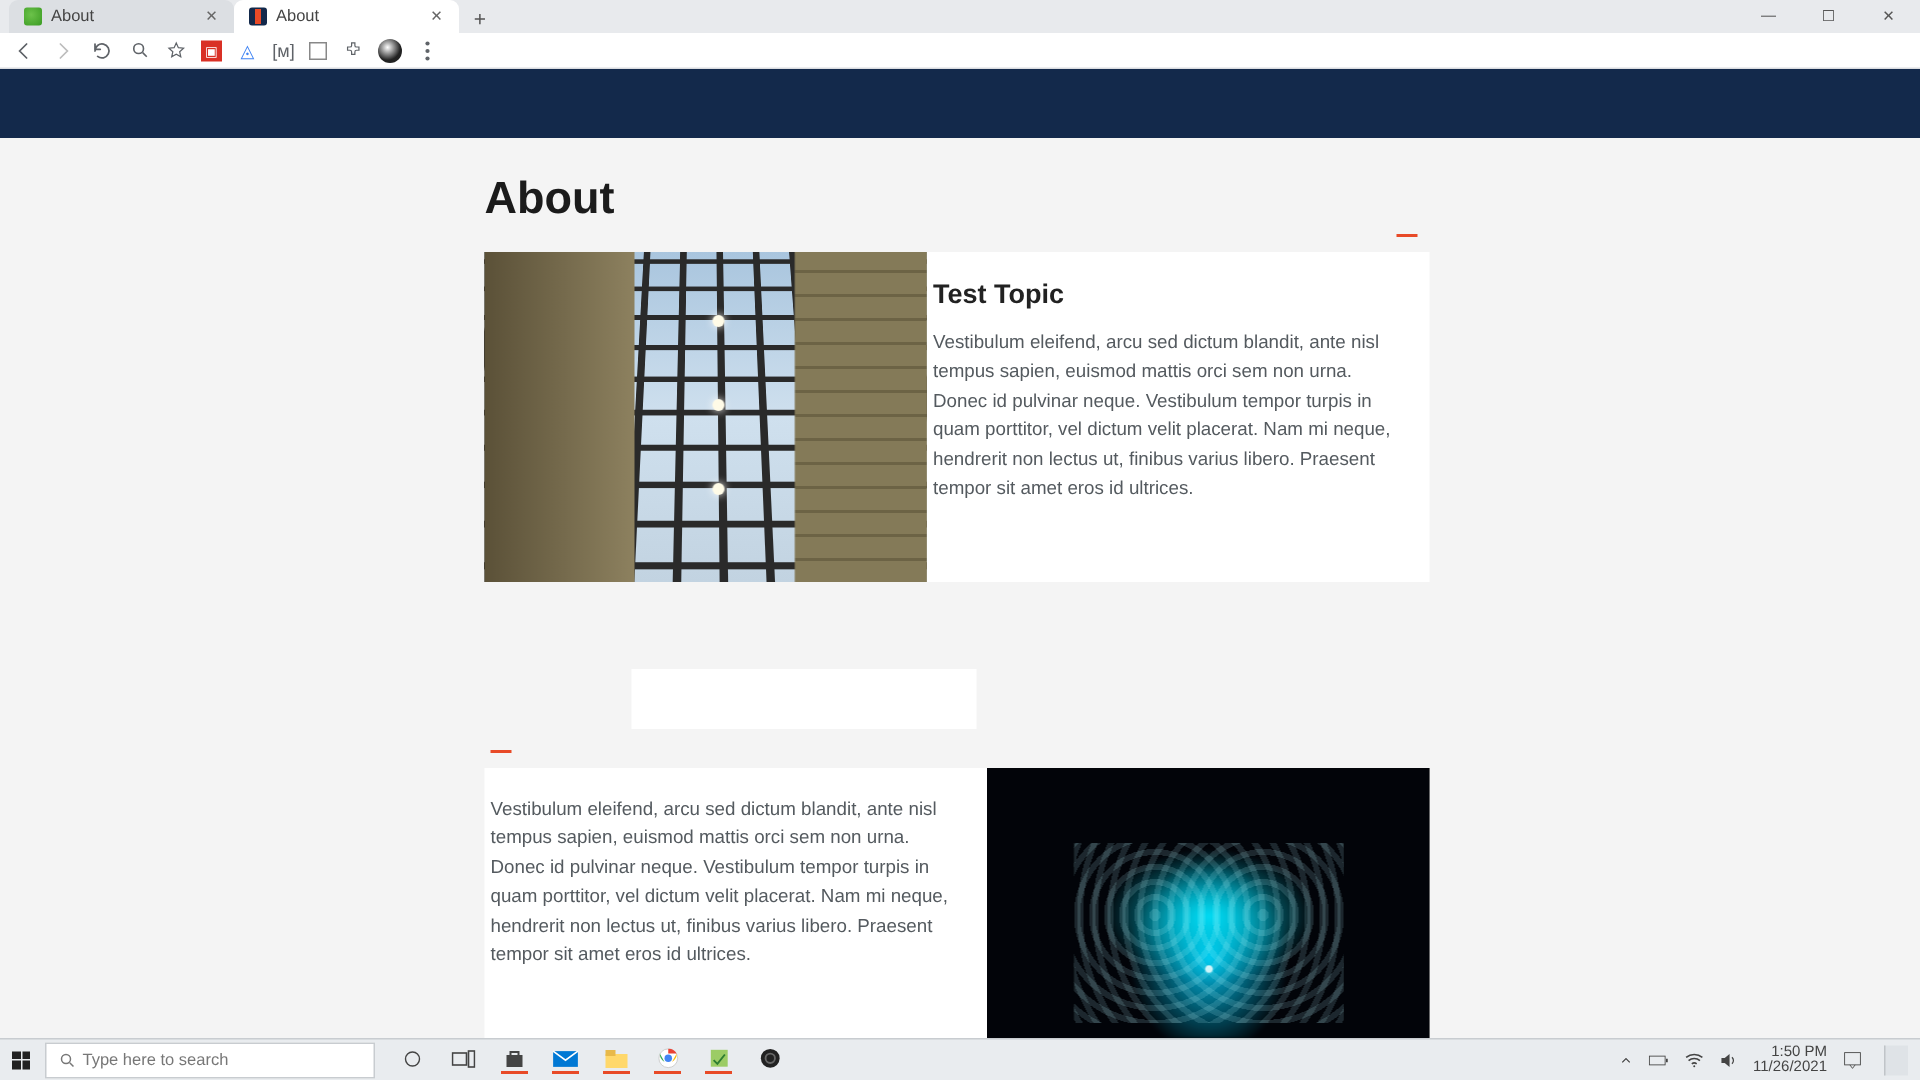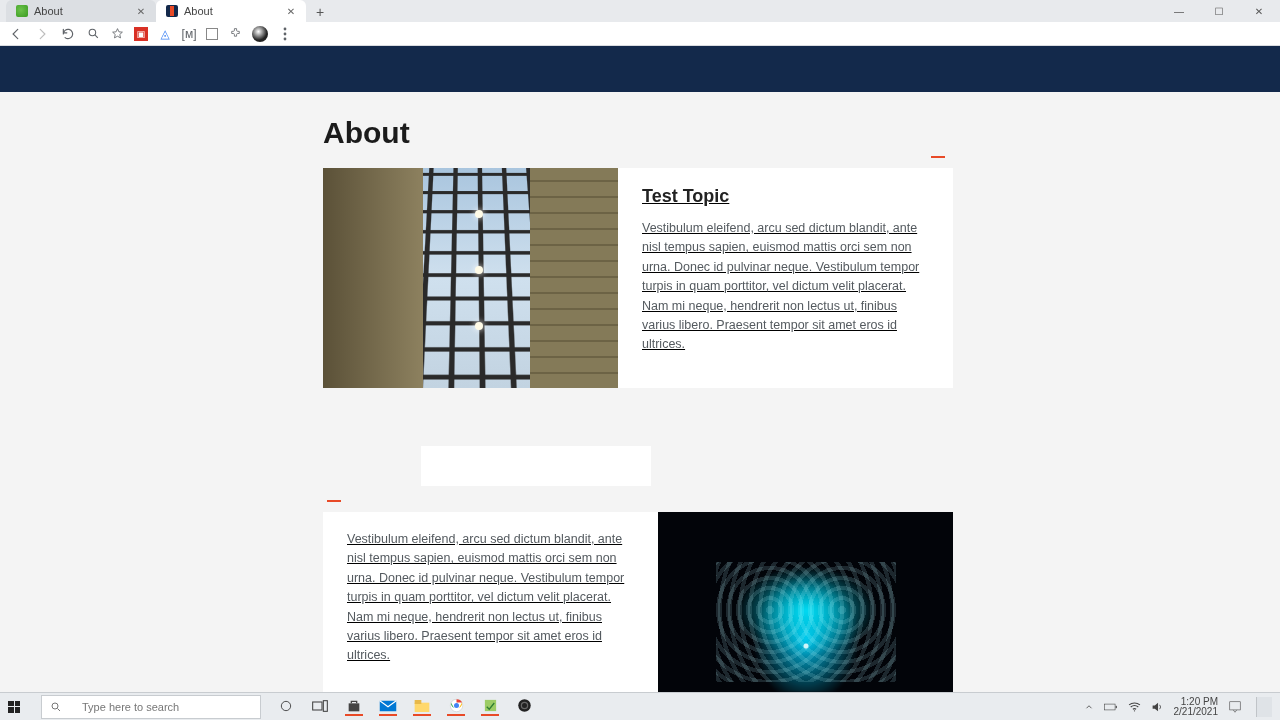--- a/index.html
+++ b/index.html
@@ -29,21 +29,21 @@
 .top-banner { height: 46px; background: #13294b; }
 .page-wrap { max-width: 630px; margin: 0 auto; padding-top: 24px; position: relative; left: -2px;}
 .page-title { font-size: 30px; font-weight: 600; color: #1b1b1b; margin-bottom: 18px; }
 
 .card-row { display: flex; position: relative; margin-bottom: 60px;}
 .accent { position: absolute; width: 14px; height: 2px; background: #e84a27; }
 .accent.tr { right: 8px; top: -12px; }
 .accent.tl { left: 4px; top: -12px; }
 
 .card-img { width: 295px; height: 220px; background: #222; flex-shrink: 0; overflow:hidden; position:relative;}
-.card-body { flex: 1; background: #ffffff; padding: 18px 20px 22px 24px; text-decoration: underline; }
+.card-body { flex: 1; background: #ffffff; padding: 18px 20px 22px 4px; }
 .card-title { font-size: 18px; font-weight: 600; color: #222; margin-bottom: 12px; }
 .card-text { font-size: 12.5px; line-height: 1.55; color: #545a5f; }
 
 .card-row.two .card-body { background: #ffffff; }
 
 
 .skylight { position:absolute; inset:0; background: linear-gradient(180deg,#a9c5de 0%,#cfe0ee 50%,#c2d3e1 100%);}
 .skylight::before{content:"";position:absolute;left:0;right:0;top:0;bottom:0;
   background:
    repeating-linear-gradient(90deg,#2a2a2a 0 4px,transparent 4px 22px),
@@ -81,21 +81,21 @@
   mix-blend-mode: screen;}
 
 
 .shadow-block{width:230px;height:40px;background:#fff;margin-left:98px;margin-top:-2px;}
 
 
 .taskbar { position: absolute; left: 0; right: 0; bottom: 0; height: 28px; background: #e9ecef; border-top: 1px solid #c8ccd0; display: flex; align-items: center; font-size: 11px; color: #222; }
 .start { width: 28px; height: 28px; display: flex; align-items: center; justify-content: center; }
 .win-logo { width: 12px; height: 12px; display: grid; grid-template-columns: 1fr 1fr; grid-template-rows: 1fr 1fr; gap: 1px;}
 .win-logo i { background:#222;}
-.search-box { display: flex; align-items: center; gap: 20px; height: 24px; width: 220px; background: #fff; border: 1px solid #c8ccd0; margin-left: 13px; padding: 0 8px; color: #777;}
+.search-box { display: flex; align-items: center; gap: 4px; height: 24px; width: 220px; background: #fff; border: 1px solid #c8ccd0; margin-left: 2px; padding: 0 8px; color: #777;}
 .task-icons { display:flex; align-items:center; gap:16px; margin-left:16px;}
 .task-icons .ti { width:18px; height:18px; display:flex;align-items:center;justify-content:center;border-bottom:2px solid transparent;}
 .task-icons .ti.active{border-bottom-color:#e84a27;}
 .tray { margin-left:auto; display:flex; align-items:center; gap:10px; padding-right:8px; color:#444;}
 .tray .clock { text-align:right; line-height:1; font-size:10px;}
 .tray .note { width:16px; height:20px; background:#dfe3e7; border-left:1px solid #c0c4c8;margin-left:4px;}
 
 svg { display:block; }
 </style>
 </head>
@@ -301,22 +301,22 @@
           <circle cx="12" cy="17" r="1.2" fill="#444"></circle>
         </svg>
       </span>
     <span>
         <svg width="13" height="12" viewBox="0 0 24 20">
           <path d="M3 7h4l6-5v16l-6-5H3z" fill="#444"></path>
           <path d="M16 6a6 6 0 010 8" stroke="#444" stroke-width="1.5" fill="none"></path>
         </svg>
       </span>
     <div class="clock">
-      <div>1:20 PM</div>
-      <div>2/21/2021</div>
+      <div>1:50 PM</div>
+      <div>11/26/2021</div>
     </div>
     <span>
         <svg width="14" height="14" viewBox="0 0 24 24">
           <rect x="3" y="3" width="18" height="14" stroke="#444" fill="none"></rect>
           <path d="M9 17l3 4 3-4" stroke="#444" fill="none"></path>
         </svg>
       </span>
     <span class="note"></span>
   </div>
 </div>

